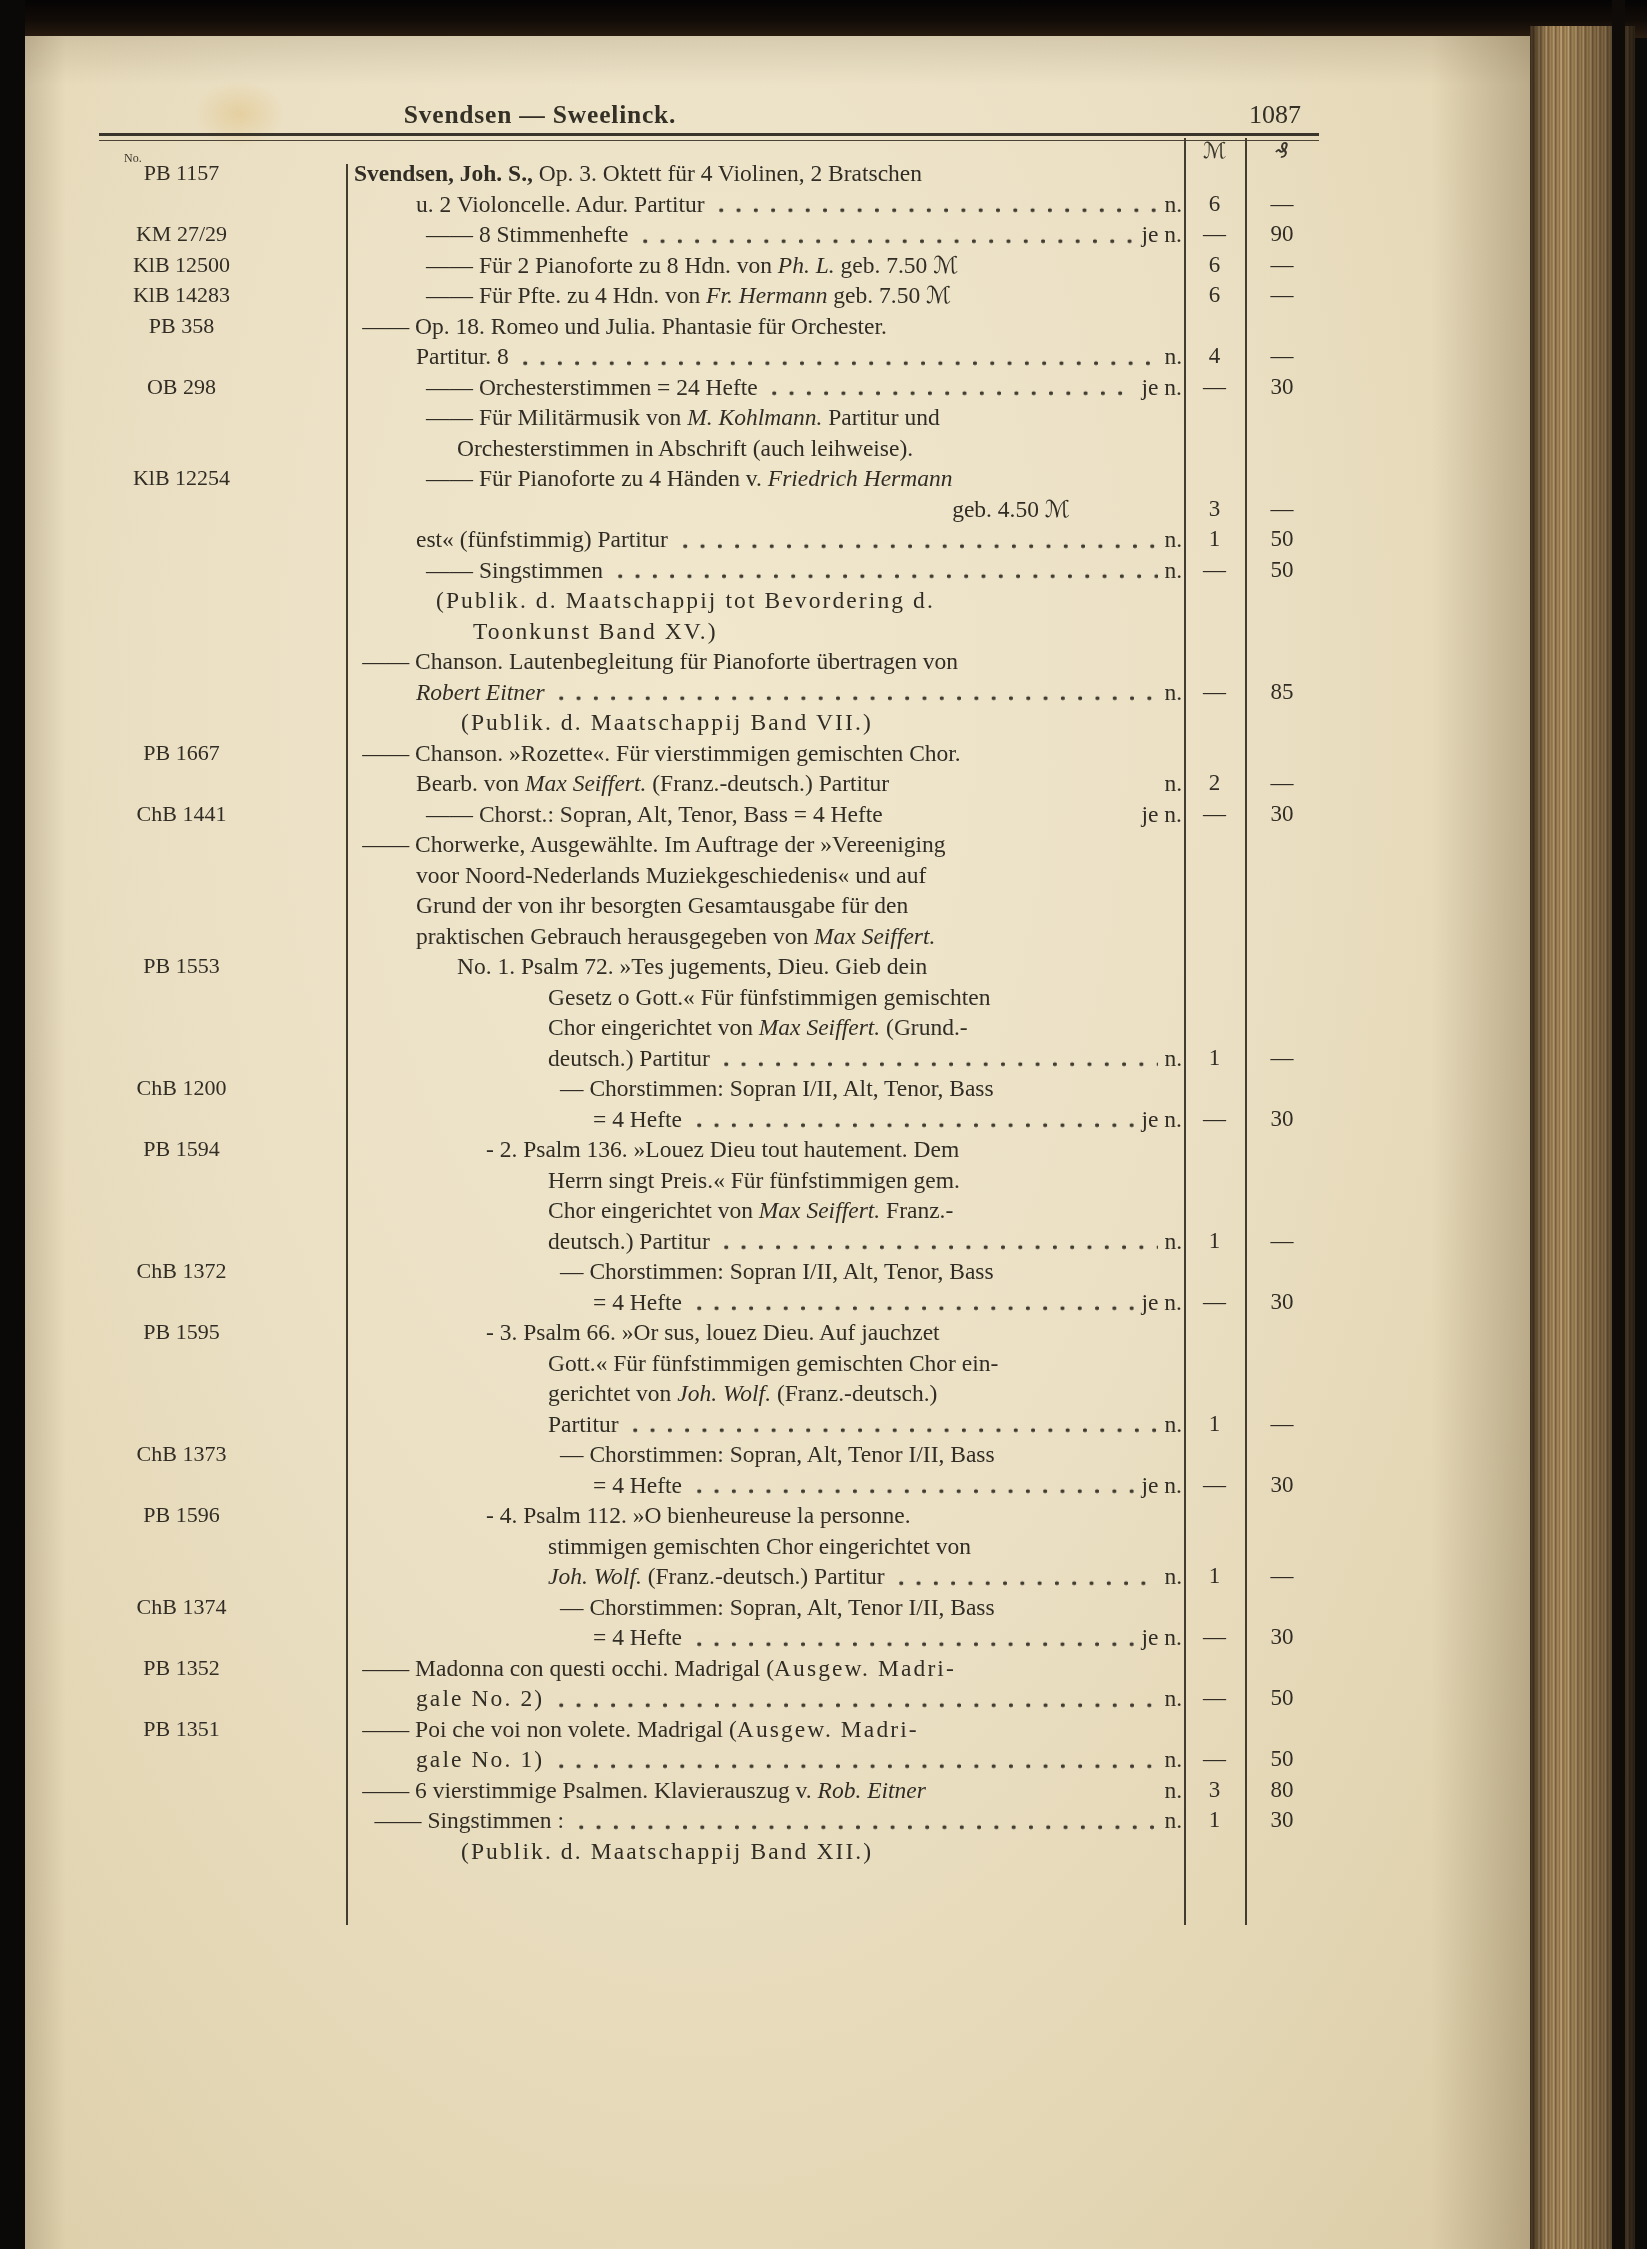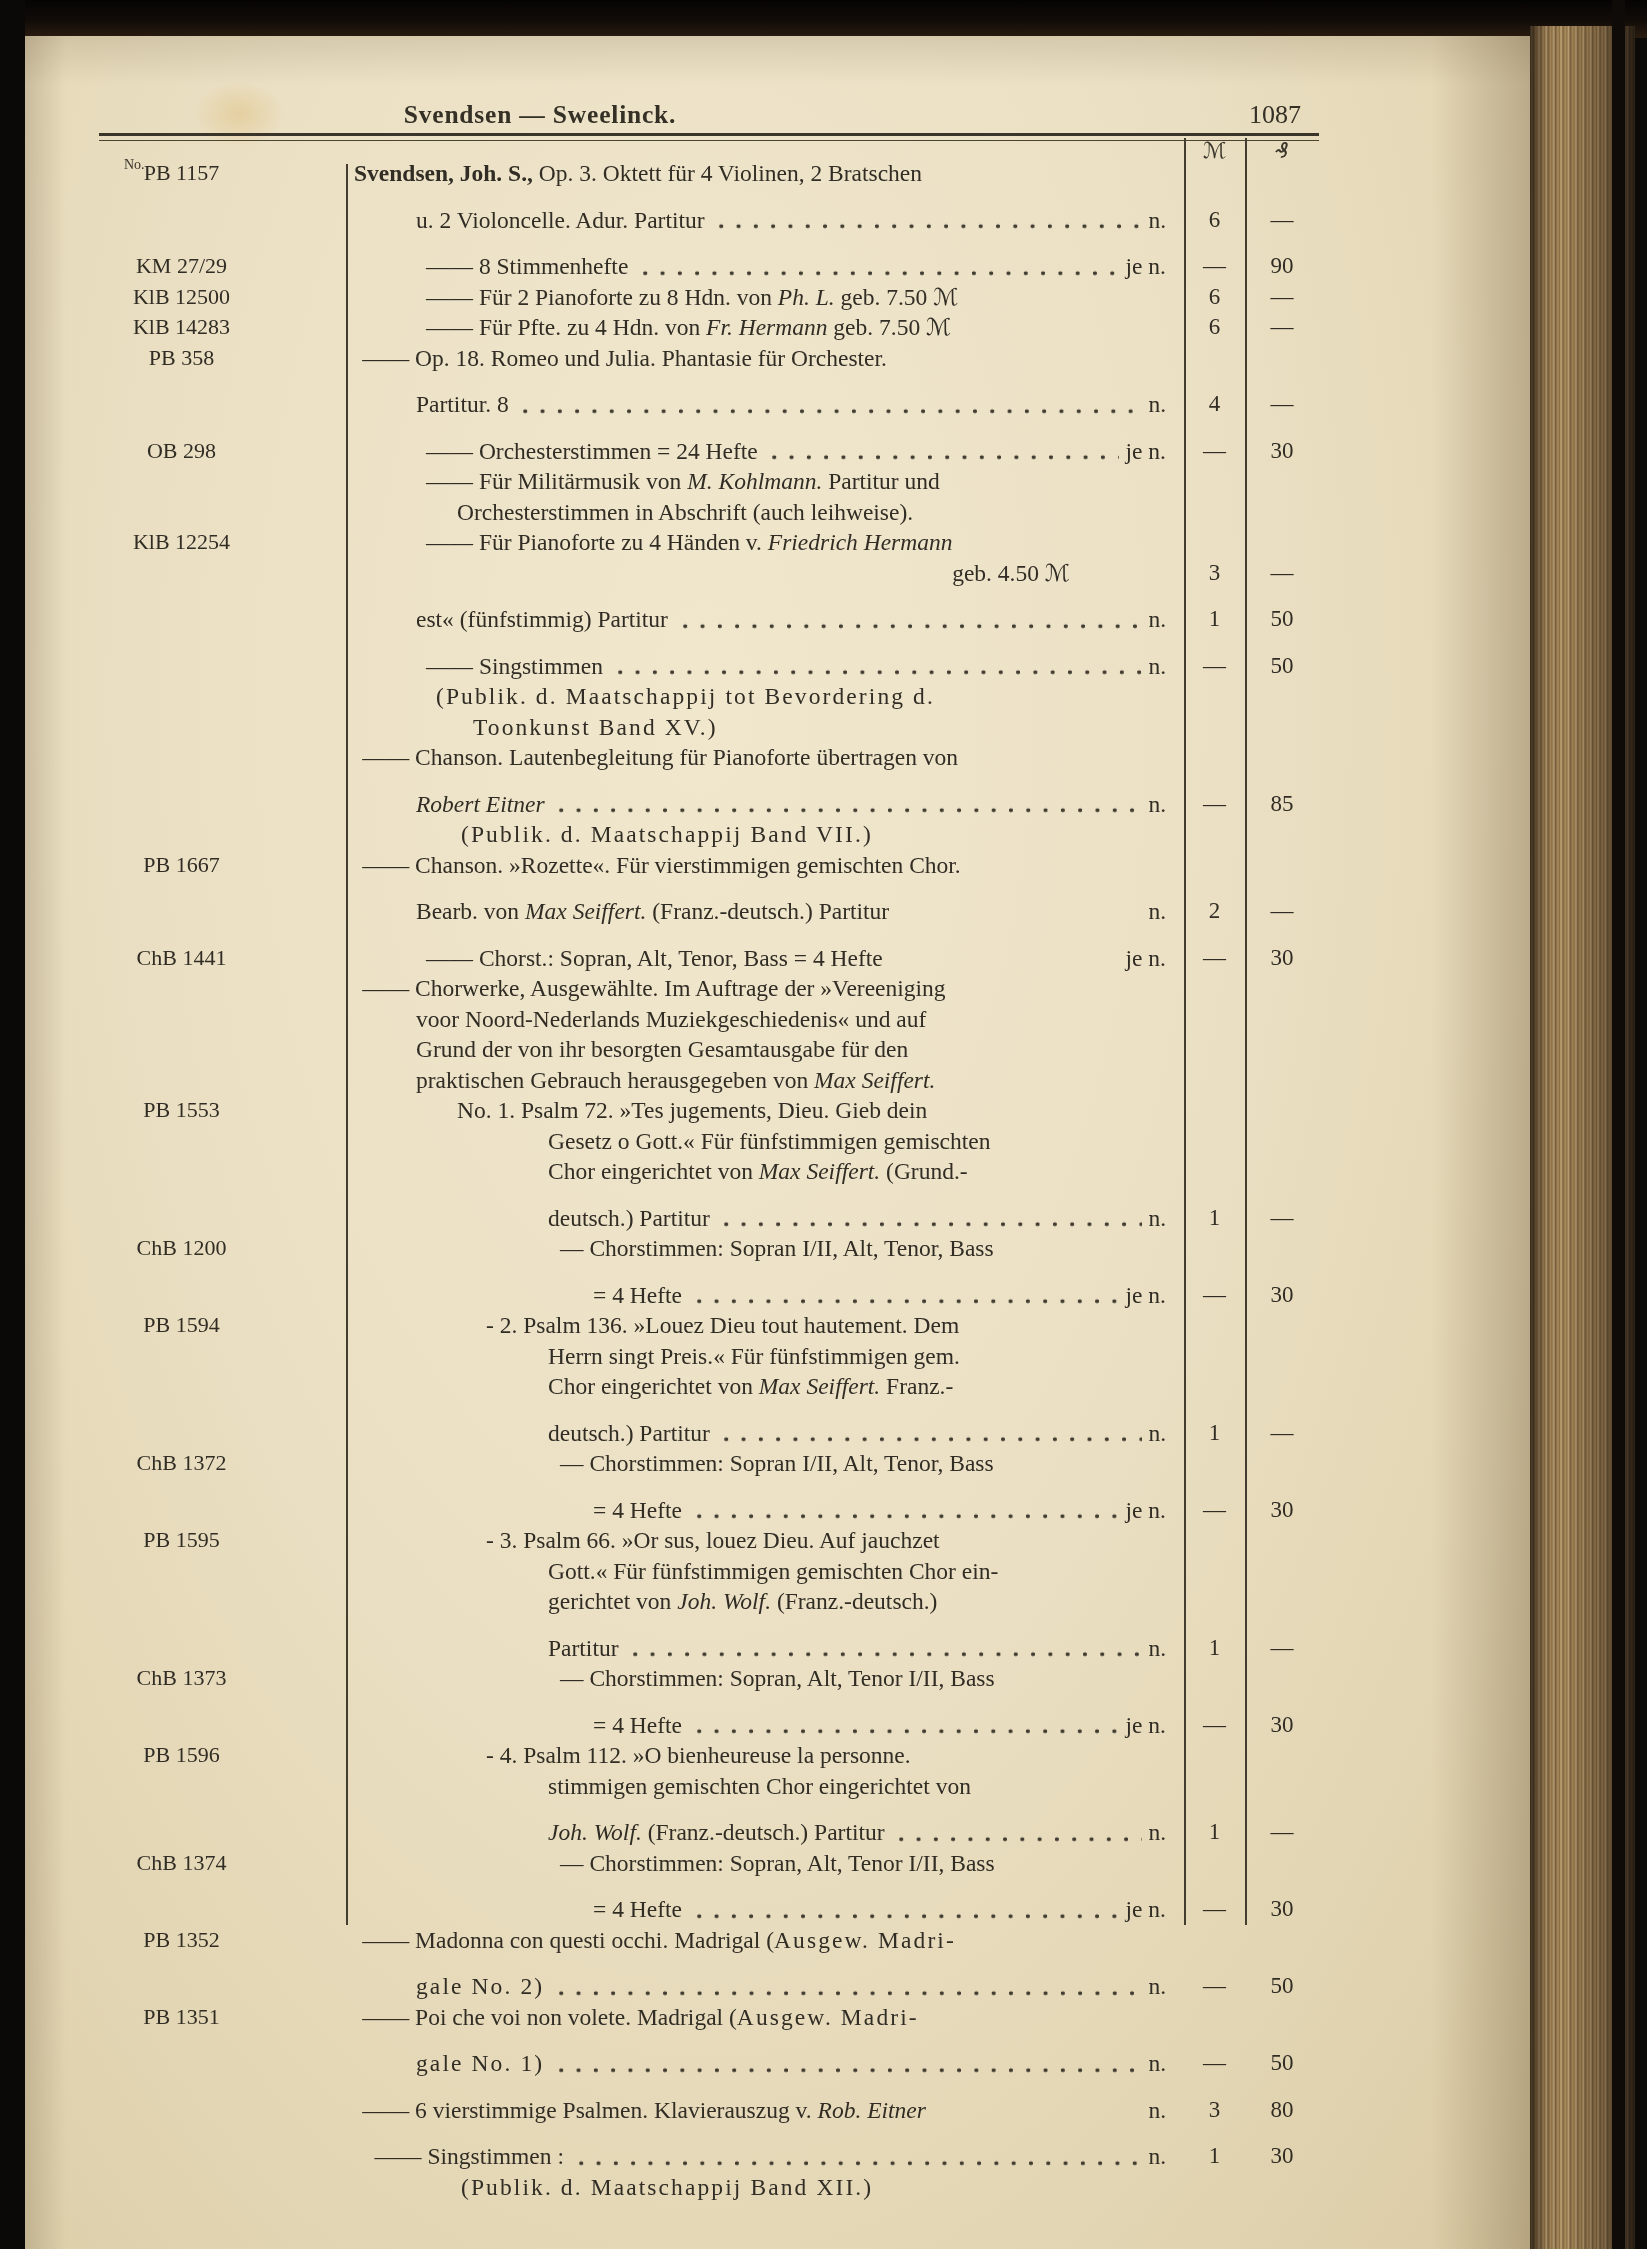--- a/index.html
+++ b/index.html
@@ -51,21 +51,21 @@
   }
   .head-page{position:absolute;right:18px;top:0;font-size:26px;color:#343026;}
 
   
   .table{position:absolute;left:74px;top:97px;width:1220px;height:1804px;}
   .rule-top{
     position:absolute;left:0;top:0;width:1220px;height:4.1px;
     border-top:3.3px solid #3a352a;border-bottom:1.2px solid #4a4435;
   }
   .colhead{position:absolute;color:#3a352b;}
-  .colhead-no{top:24px;left:25px;font-size:14px;}
+  .colhead-no{top:18px;left:25px;font-size:12px;}
   .colhead-m,.colhead-pf{
     top:5px;text-align:center;font-style:italic;font-size:22px;
     font-family:"DejaVu Serif","DejaVu Sans",serif;
   }
   .colhead-m{left:1085px;width:61px;}
   .colhead-pf{left:1146px;width:74px;}
   .vline{position:absolute;width:1.6px;background:#433d30;}
   .v1{left:247px;top:31px;height:1761px;}
   .v2{left:1085px;top:5px;height:1787px;}
   .v3{left:1146px;top:5px;height:1787px;}
@@ -76,21 +76,21 @@
     position:absolute;left:0;top:0;width:165px;height:30.5px;line-height:30.5px;
     text-align:center;font-size:22px;white-space:pre;
   }
   .entry-m,.entry-pf{
     position:absolute;bottom:0;height:30.5px;line-height:30.5px;text-align:center;font-size:23px;
   }
   .entry-m{left:1085px;width:61px;}
   .entry-pf{left:1146px;width:74px;}
   .entry-text{margin-left:255px;width:830px;}
   .line{height:30.5px;line-height:30.5px;white-space:pre;overflow:hidden;}
-  .line.leader{display:flex;padding-right:18px;margin-top:16px;}
+  .line.leader{display:flex;padding-right:2px;}
   .line.al-r{text-align:right;padding-right:114px;}
   .fill{flex:1 1 auto;min-width:8.2px;}
   .fill-dots{
     margin:0 6.6px;
     background-image:radial-gradient(circle, rgba(56,51,41,.95) 1.7px, rgba(56,51,41,0) 2.2px);
     background-size:17.3px 30.5px;background-position:1.6px 6.6px;background-repeat:repeat-x;
   }
   .s-b{font-weight:bold;}
   .s-i{font-style:italic;}
   .s-sp{letter-spacing:2.1px;}

